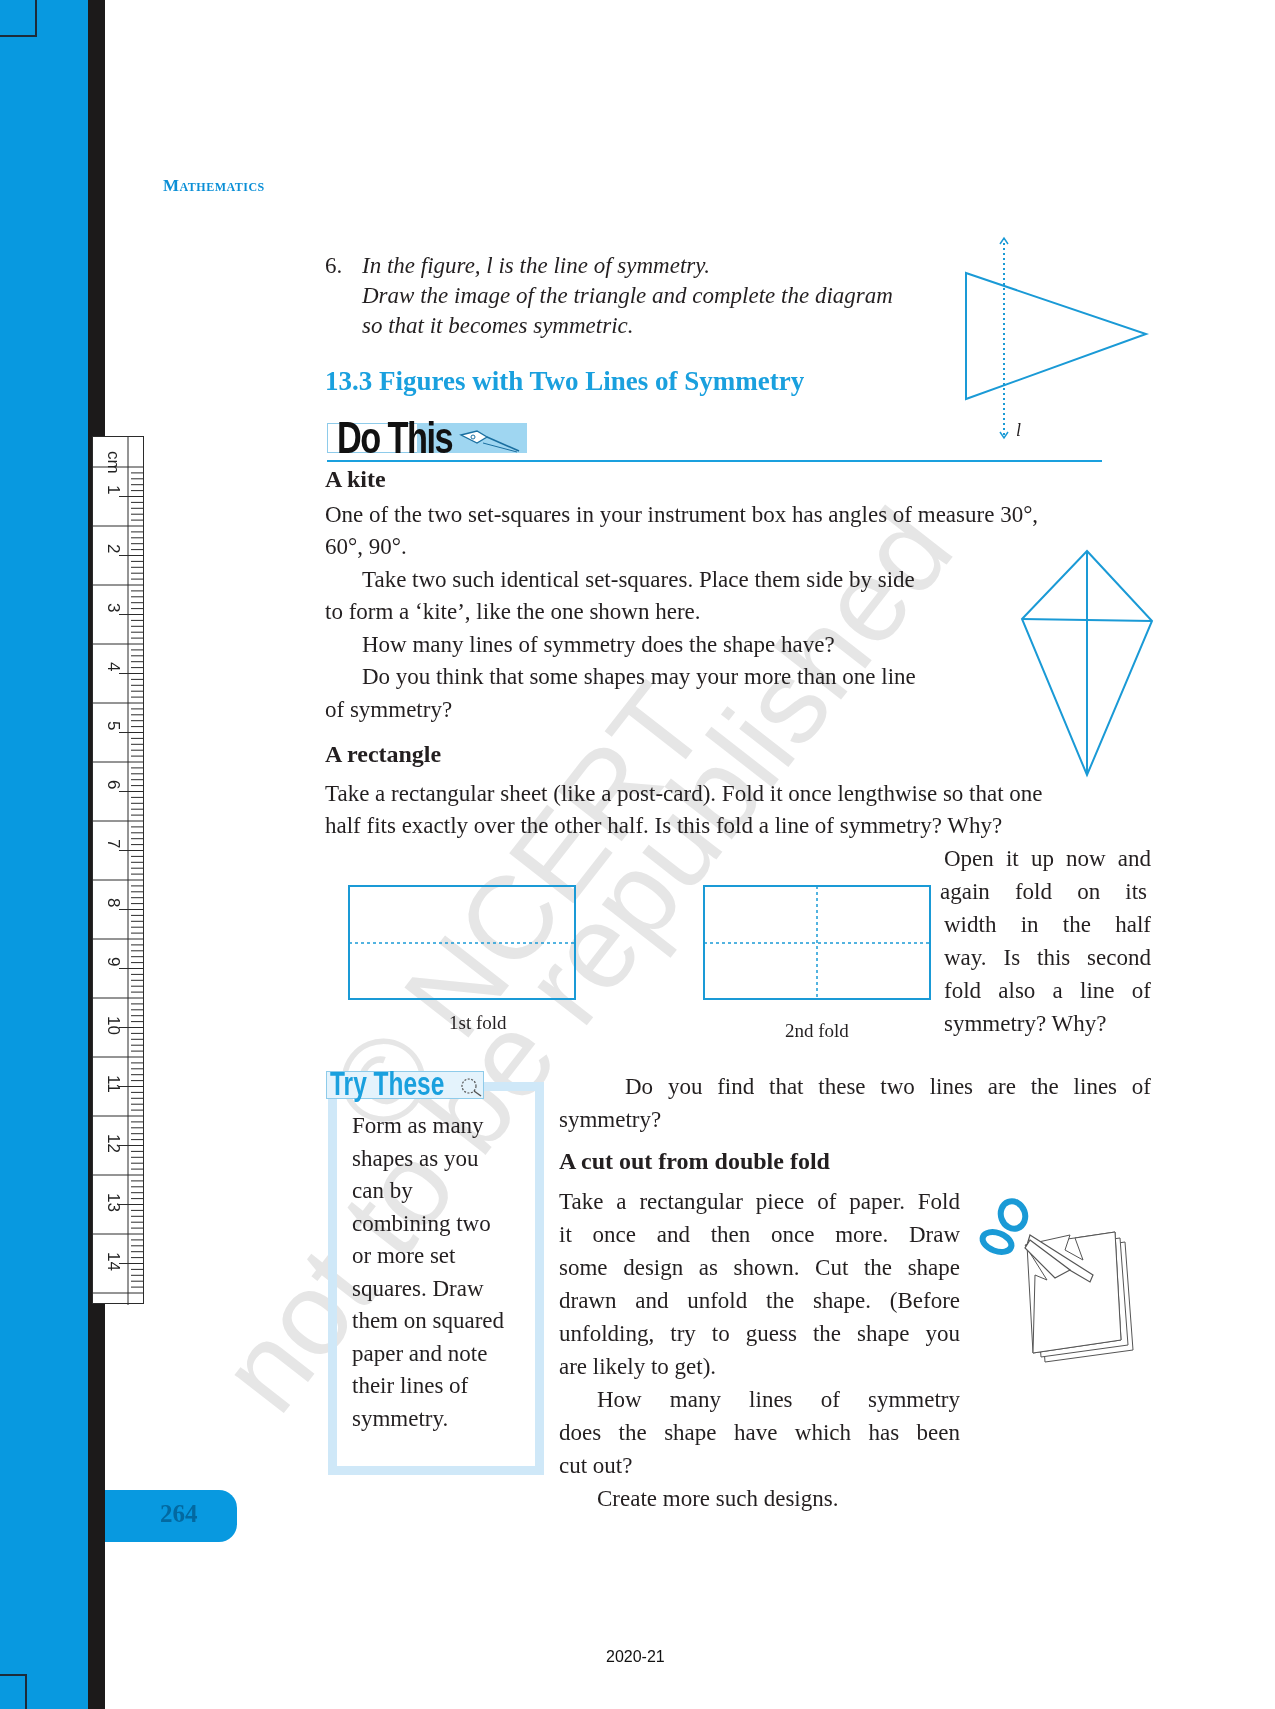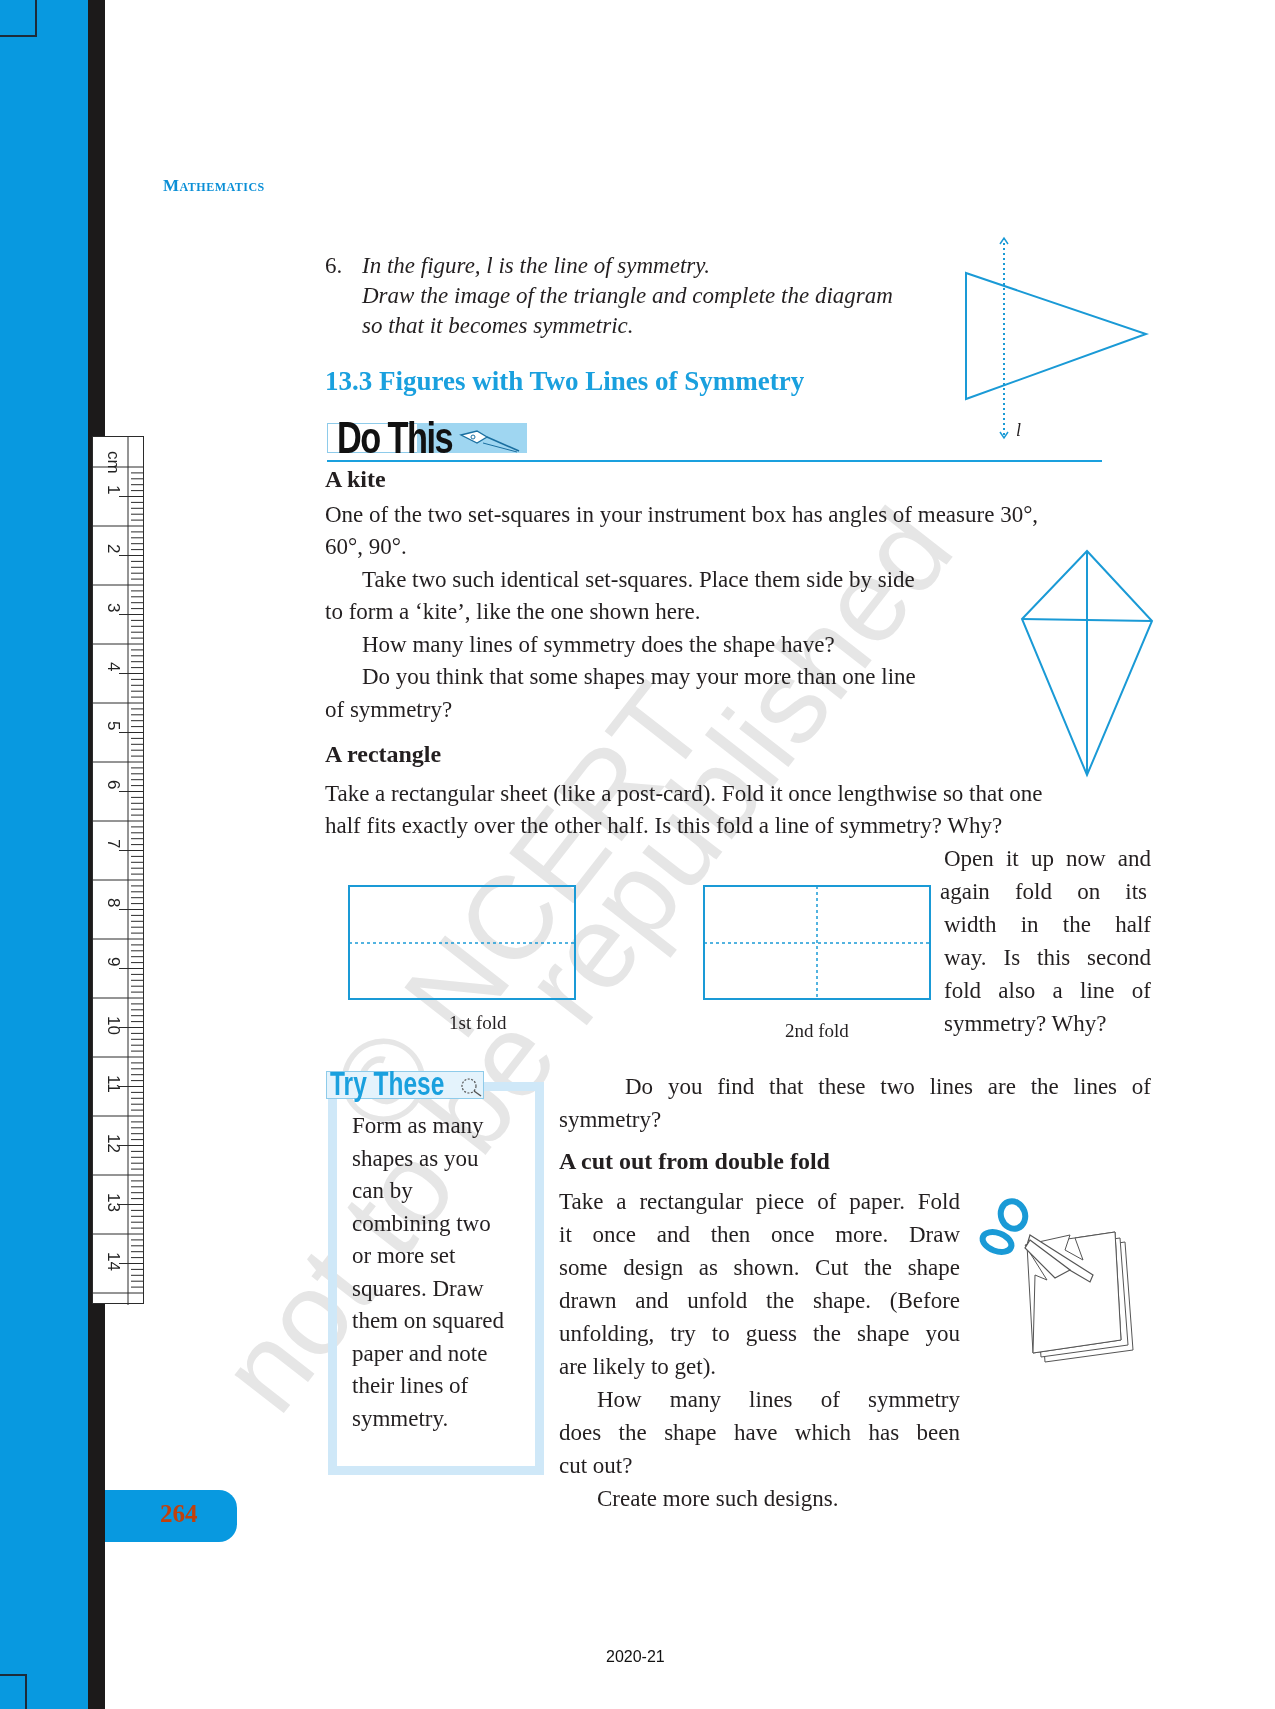--- a/index.html
+++ b/index.html
@@ -37,21 +37,21 @@
   .watermark { left: 240px; top: 620px; width: 900px; height: 600px; pointer-events: none; }
   .wm-line { position: absolute; font-family: "Liberation Sans", sans-serif; font-size: 118px; color: #e6e6e6; white-space: nowrap; transform: rotate(-52deg); transform-origin: left bottom; }
 
   .justify { text-align: justify; text-align-last: justify; }
   .try-box { left: 328px; top: 1082px; width: 216px; height: 393px; border: 9px solid #cfe8f8; box-sizing: border-box; }
   .try-label-frame { left: 326px; top: 1071px; width: 158px; height: 28px; background: #e4f3fc; border: 1px solid #8ecbea; box-sizing: border-box; }
   .try-label { left: 330px; top: 1064px; font-family: "Liberation Sans", sans-serif; font-weight: bold; font-size: 34px; color: #1aa0de; transform: scaleX(0.72); transform-origin: left top; white-space: nowrap; }
   .try-text { left: 352px; top: 1110px; width: 190px; font-size: 23px; line-height: 32.5px; }
 
   .page-tab { left: 105px; top: 1490px; width: 132px; height: 52px; background: #0899e0; border-radius: 0 18px 18px 0; }
-  .page-num { left: 160px; top: 1500px; font-size: 25px; font-weight: bold; color: #c2410c; }
+  .page-num { left: 160px; top: 1500px; font-size: 25px; font-weight: bold; color: #0369a1; }
   .footer-year { left: 606px; top: 1648px; font-family: "Liberation Sans", sans-serif; font-size: 16px; color: #111; }
   .caption { font-size: 19px; }
 </style>
 </head>
 <body>
 
 <div class="abs blue-band"></div>
 <div class="abs black-band"></div>
 <div class="abs crop-mark-top"></div>
 <div class="abs crop-mark-bottom"></div>

